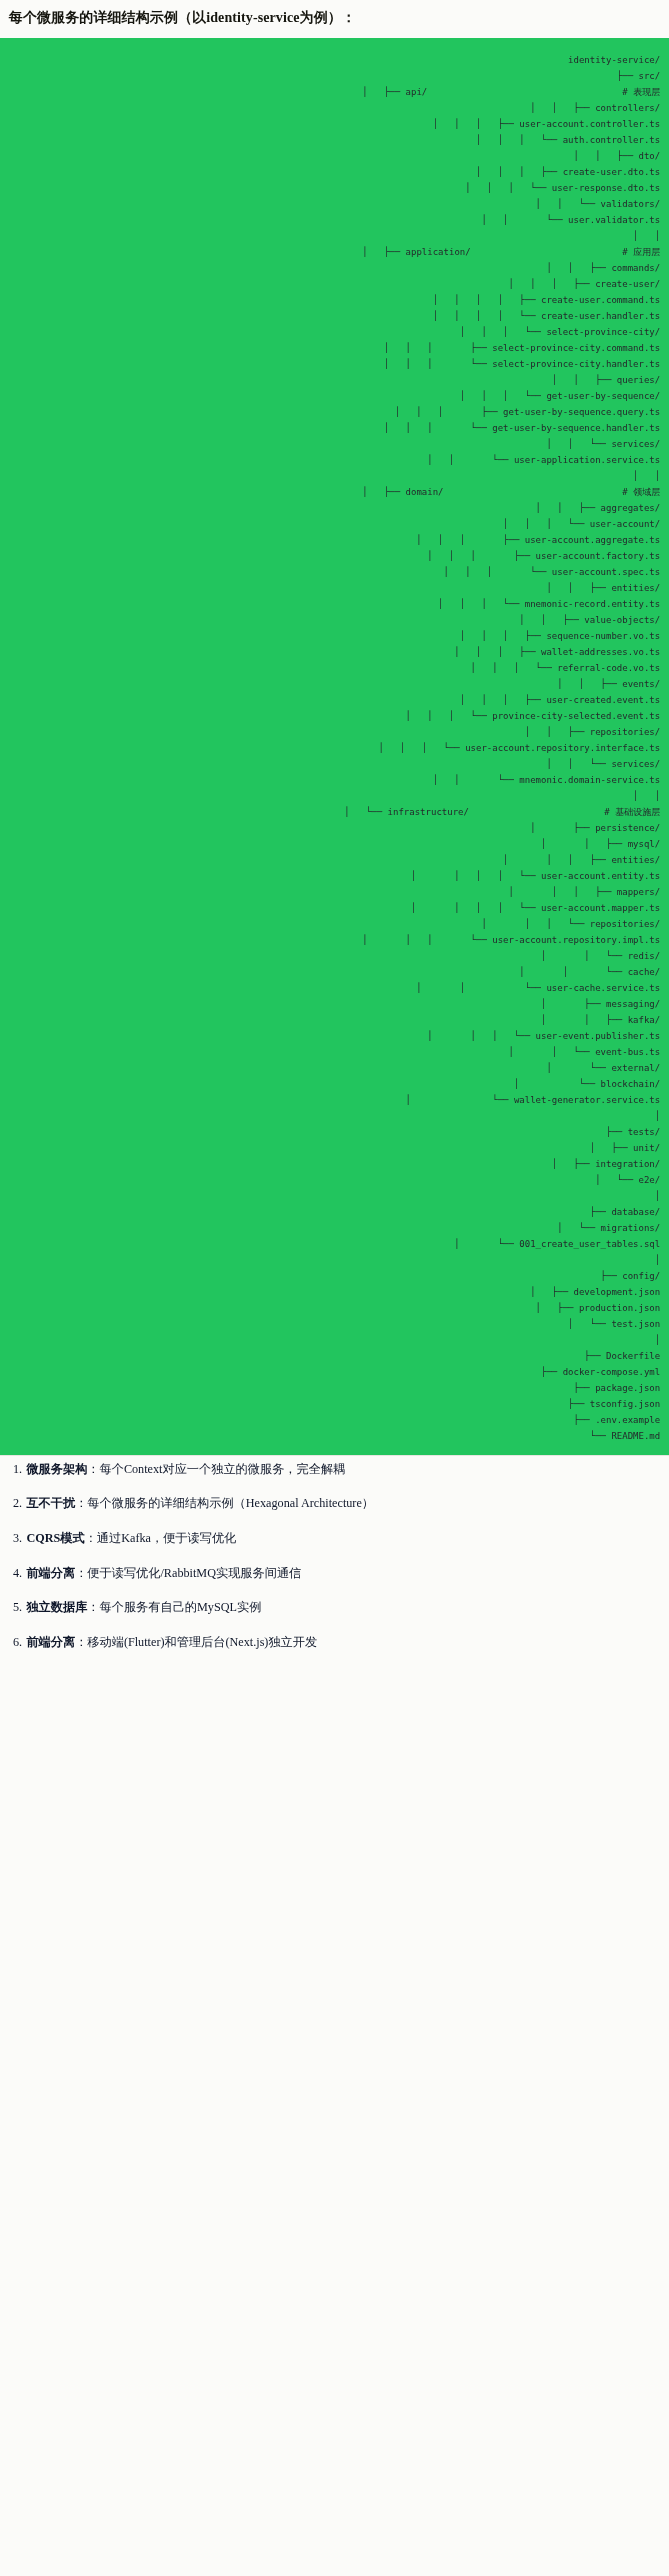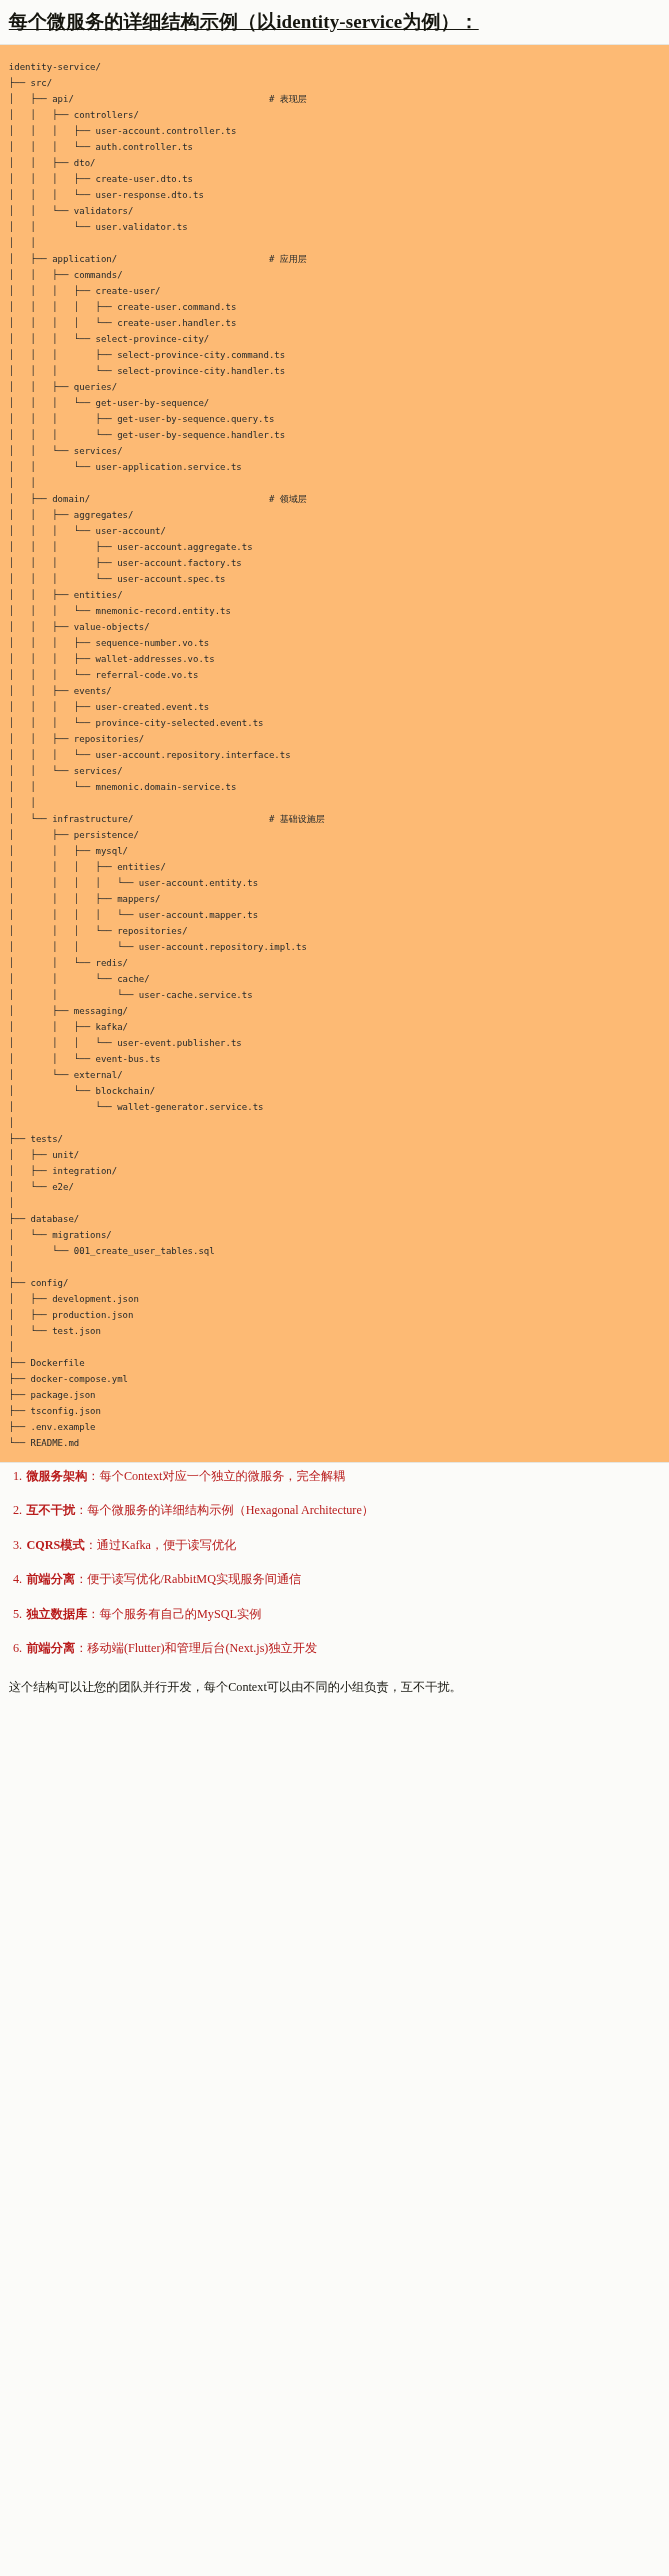--- a/index.html
+++ b/index.html
@@ -18,40 +18,40 @@
     width: 669px;
     box-sizing: border-box;
     background: #fbfbf9;
     padding: 0;
   }
 
   
   .doc-title {
     font-family: "Liberation Serif", serif;
     font-weight: 700;
-    font-size: 19px;
+    font-size: 14px;
     line-height: 1.35;
     color: #16160f;
     padding: 8.8px 8.8px 10px 8.8px;
     margin: 0;
     letter-spacing: 0.1px;
-    text-decoration: underline;
   }
   .rule {
     height: 0.6px;
     background: #e6e6e0;
     border: 0;
     margin: 0 0 0 0;
     width: 100%;
   }
 
   
   .code-block {
     padding: 13.8px 8.8px 11.3px 8.8px;
-    background: #fdba74;
+    background: #22c55e;
+    text-align: right;
   }
   pre.tree {
     margin: 0;
     font-family: "DejaVu Sans Mono", "Liberation Mono", monospace;
     font-size: 9px;
     line-height: 16px;
     color: #24292b;
     white-space: pre;
     tab-size: 4;
   }
@@ -71,21 +71,21 @@
     margin: 8.8px 0 11.3px 0;
     color: #16160f;
   }
   ol.note-list {
     margin: 0 0 11.3px 0;
     padding: 0 0 0 16.3px;
     list-style: decimal;
     font-family: "Liberation Serif", serif;
     font-size: 12.2px;
     line-height: 1.5;
-    color: #b91c1c;
+    color: #0f172a;
   }
   ol.note-list > li {
     margin: 0 0 16.3px 0;
     padding-left: 1.3px;
   }
   ol.note-list > li:last-child { margin-bottom: 20px; }
   .note-term {
     font-weight: 700;
   }
   .note-sep { font-weight: 400; }
@@ -205,17 +205,16 @@
 
     <ol class="note-list" id="note-list">
         <li><span class="note-term">微服务架构</span><span class="note-sep">：</span><span class="note-desc">每个Context对应一个独立的微服务，完全解耦</span></li>
         <li><span class="note-term">互不干扰</span><span class="note-sep">：</span><span class="note-desc">每个微服务的详细结构示例（Hexagonal Architecture）</span></li>
         <li><span class="note-term">CQRS模式</span><span class="note-sep">：</span><span class="note-desc">通过Kafka，便于读写优化</span></li>
         <li><span class="note-term">前端分离</span><span class="note-sep">：</span><span class="note-desc">便于读写优化/RabbitMQ实现服务间通信</span></li>
         <li><span class="note-term">独立数据库</span><span class="note-sep">：</span><span class="note-desc">每个服务有自己的MySQL实例</span></li>
         <li><span class="note-term">前端分离</span><span class="note-sep">：</span><span class="note-desc">移动端(Flutter)和管理后台(Next.js)独立开发</span></li>
       </ol>
 
-    <p class="closing">这个结构可以让您的团队并行开发，每个Context可以由不同的小组负责，互不干扰。</p>
   </div>
 
 </div>
 
 
 </body></html>

